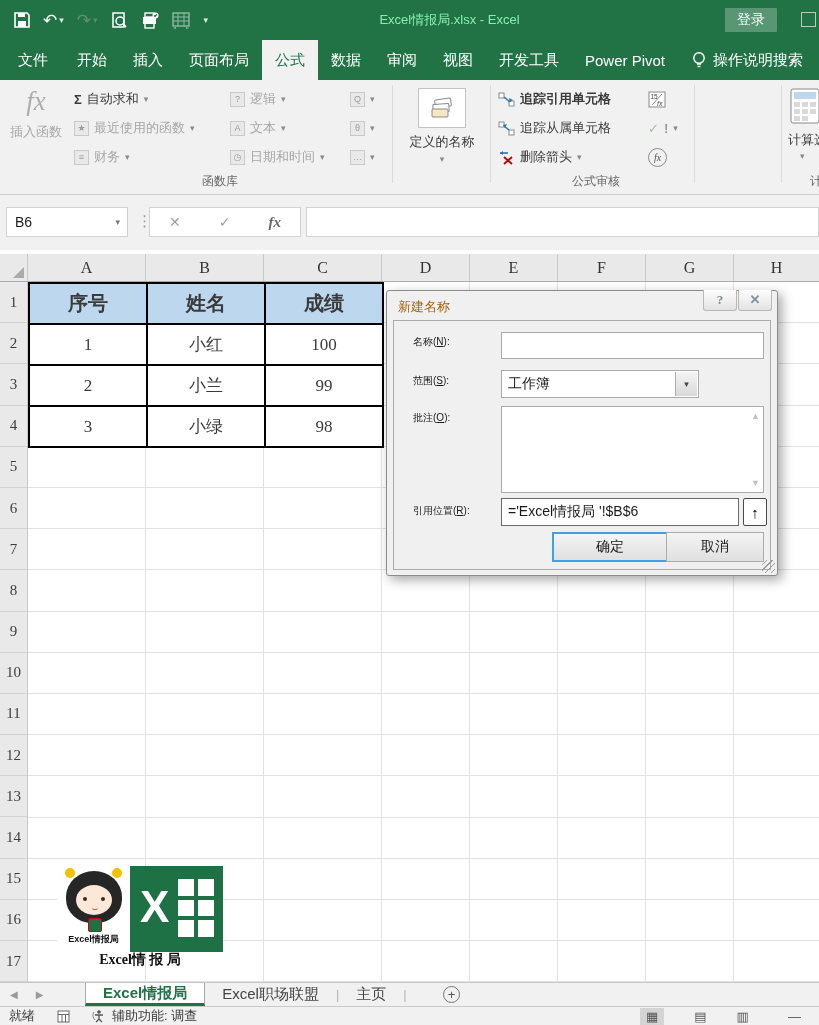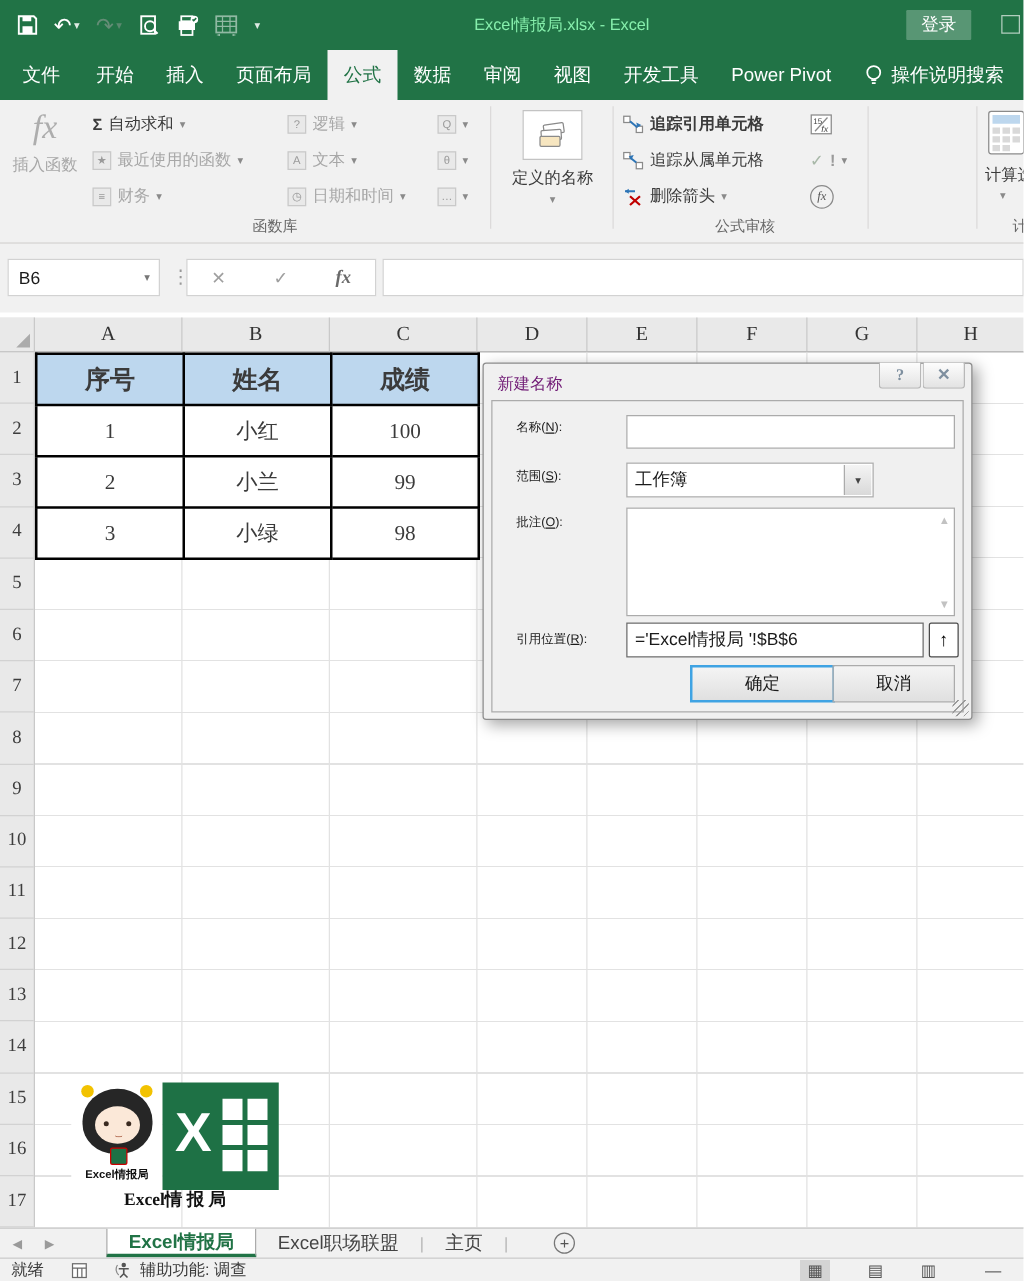--- a/index.html
+++ b/index.html
@@ -78,21 +78,21 @@
   .chest{position:absolute;left:31px;top:52px;width:12px;height:12px;background:#1E7145;border:1px solid #c00;border-radius:2px;}
   .badge-cap{position:absolute;left:0;bottom:6px;width:100%;text-align:center;font-size:9px;font-weight:bold;color:#111;}
   .xlogo{width:93px;height:86px;background:#1E7145;position:relative;}
   .xlogo .xchar{position:absolute;left:10px;top:16px;font-size:44px;font-weight:bold;color:#fff;}
   .xgrid{position:absolute;right:9px;top:13px;width:36px;height:58px;display:grid;grid-template-columns:1fr 1fr;grid-template-rows:1fr 1fr 1fr;gap:4px;}
   .xgrid i{background:#fff;}
   .logo-caption{position:absolute;left:60px;top:951px;width:160px;text-align:center;font-weight:bold;font-size:14px;color:#111;font-family:"Liberation Serif",serif;}
 
   
   .dialog{position:absolute;left:386px;top:290px;width:392px;height:286px;background:#F0F0F0;border:1px solid #8C8C8C;border-radius:3px;box-shadow:4px 4px 12px rgba(0,0,0,.35);box-sizing:border-box;}
-  .dlg-title{position:absolute;left:11px;top:7px;font-size:13px;color:#701a75;}
+  .dlg-title{position:absolute;left:11px;top:7px;font-size:13px;color:#a16207;}
   .dlg-sysbtn{position:absolute;top:-1px;width:34px;height:21px;background:linear-gradient(#FDFDFD,#E3E3E3);border:1px solid #B8B8B8;border-top:none;border-radius:0 0 3px 3px;display:flex;align-items:center;justify-content:center;font-family:"Liberation Serif",serif;font-weight:bold;color:#7E8F9F;font-size:13px;box-sizing:border-box;}
   .dlg-help{right:40px;}
   .dlg-close{right:5px;}
   .dlg-panel{position:absolute;left:6px;top:29px;right:6px;bottom:5px;border:1px solid #ABABAB;}
   .dlg-label{position:absolute;left:26px;font-size:10px;color:#1a1a1a;}
   .dlg-label u{text-decoration:underline;}
   .dlg-input{position:absolute;background:#fff;border:1px solid #ABABAB;box-sizing:border-box;font-size:14px;color:#1a1a1a;padding:4px 6px;}
   .dd-btn{position:absolute;right:1px;top:1px;bottom:1px;width:21px;background:linear-gradient(#F4F4F4,#D9D9D9);border-left:1px solid #ABABAB;display:flex;align-items:center;justify-content:center;font-size:9px;color:#444;}
   .scrl{position:absolute;right:3px;font-size:9px;color:#C2C2C2;}
   .collapse-btn{position:absolute;left:356px;top:207px;width:24px;height:28px;background:#fff;border:1px solid #4a4a4a;border-radius:2px;box-sizing:border-box;display:flex;align-items:center;justify-content:center;font-weight:bold;font-size:15px;color:#000;}

